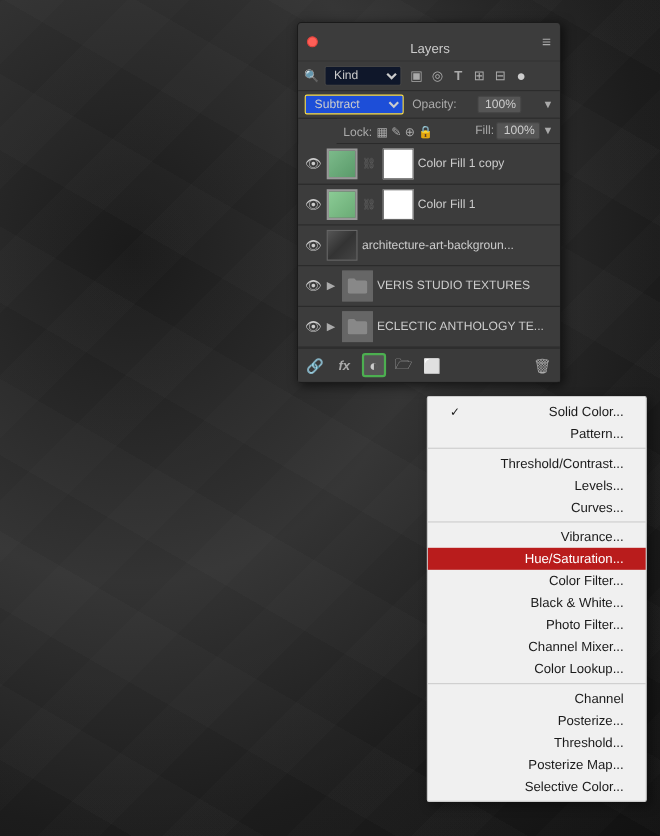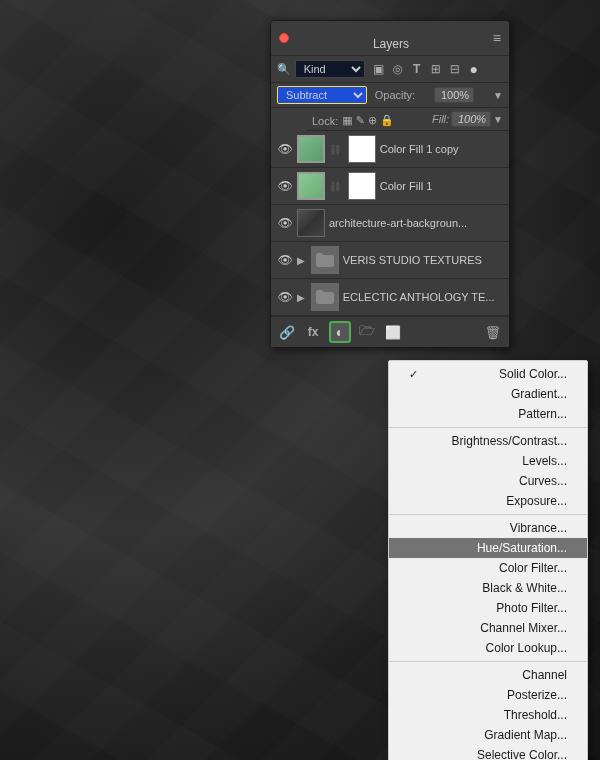--- a/index.html
+++ b/index.html
@@ -190,21 +190,20 @@
       color: #aaa;
       font-size: 11px;
       cursor: pointer;
     }
 
     .fill-control {
       margin-left: auto;
       display: flex;
       align-items: center;
       gap: 2px;
-      font-style: italic;
     }
 
     .fill-label {
       color: #aaa;
       font-size: 11px;
     }
 
     .fill-value {
       background: #555;
       color: #ccc;
@@ -338,21 +337,21 @@
       color: #1a1a1a;
       font-size: 12px;
       cursor: pointer;
       display: flex;
       align-items: center;
       gap: 6px;
       white-space: nowrap;
     }
 
     .menu-item.highlighted {
-      background: #737373;
+      background: #b91c1c;
       color: #fff;
     }
 
     .menu-item .checkmark {
       font-size: 11px;
       width: 14px;
     }
 
     .menu-separator {
       height: 1px;
@@ -475,62 +474,54 @@
           <path d="M0 2 Q0 0 2 0 L6 0 L8 2 L16 2 Q18 2 18 4 L18 12 Q18 14 16 14 L2 14 Q0 14 0 12 Z" fill="#888"></path>
         </svg>
       </div>
       <span class="layer-name">ECLECTIC ANTHOLOGY TE...</span>
     </div>
 
   </div>
 
   <div class="panel-toolbar">
     <span class="toolbar-btn">🔗</span>
-    <span class="toolbar-btn" style="font-weight:bold;font-size:12px;">fx</span>
+    <span class="toolbar-btn" style="font-style:italic;font-weight:bold;font-size:12px;">fx</span>
     <span class="toolbar-btn" style="font-size:14px; border: 2px solid #4caf50; border-radius: 3px; background:#555; color:#ccc; width:22px; height:22px;">◐</span>
     <span class="toolbar-btn">🗁</span>
     <span class="toolbar-btn">⬜</span>
     <span class="toolbar-btn" style="margin-left:auto;">🗑</span>
   </div>
 
 </div>
 
 <div class="dropdown-menu">
 
   <div class="menu-item">
     <span class="checkmark">✓</span>
     <span class="menu-item-text">Solid Color...</span>
   </div>
   <div class="menu-item">
     <span class="checkmark"></span>
-    <span class="menu-item-text">Gradient...</span>
-  </div>
-  <div class="menu-item">
-    <span class="checkmark"></span>
     <span class="menu-item-text">Pattern...</span>
   </div>
 
   <div class="menu-separator"></div>
 
   <div class="menu-item">
     <span class="checkmark"></span>
-    <span class="menu-item-text">Brightness/Contrast...</span>
+    <span class="menu-item-text">Threshold/Contrast...</span>
   </div>
   <div class="menu-item">
     <span class="checkmark"></span>
     <span class="menu-item-text">Levels...</span>
   </div>
   <div class="menu-item">
     <span class="checkmark"></span>
     <span class="menu-item-text">Curves...</span>
   </div>
-  <div class="menu-item">
-    <span class="checkmark"></span>
-    <span class="menu-item-text">Exposure...</span>
-  </div>
 
   <div class="menu-separator"></div>
 
   <div class="menu-item">
     <span class="checkmark"></span>
     <span class="menu-item-text">Vibrance...</span>
   </div>
   <div class="menu-item highlighted">
     <span class="checkmark"></span>
     <span class="menu-item-text">Hue/Saturation...</span>
@@ -565,20 +556,20 @@
   <div class="menu-item">
     <span class="checkmark"></span>
     <span class="menu-item-text">Posterize...</span>
   </div>
   <div class="menu-item">
     <span class="checkmark"></span>
     <span class="menu-item-text">Threshold...</span>
   </div>
   <div class="menu-item">
     <span class="checkmark"></span>
-    <span class="menu-item-text">Gradient Map...</span>
+    <span class="menu-item-text">Posterize Map...</span>
   </div>
   <div class="menu-item">
     <span class="checkmark"></span>
     <span class="menu-item-text">Selective Color...</span>
   </div>
 
 </div>
 
 </body></html>

